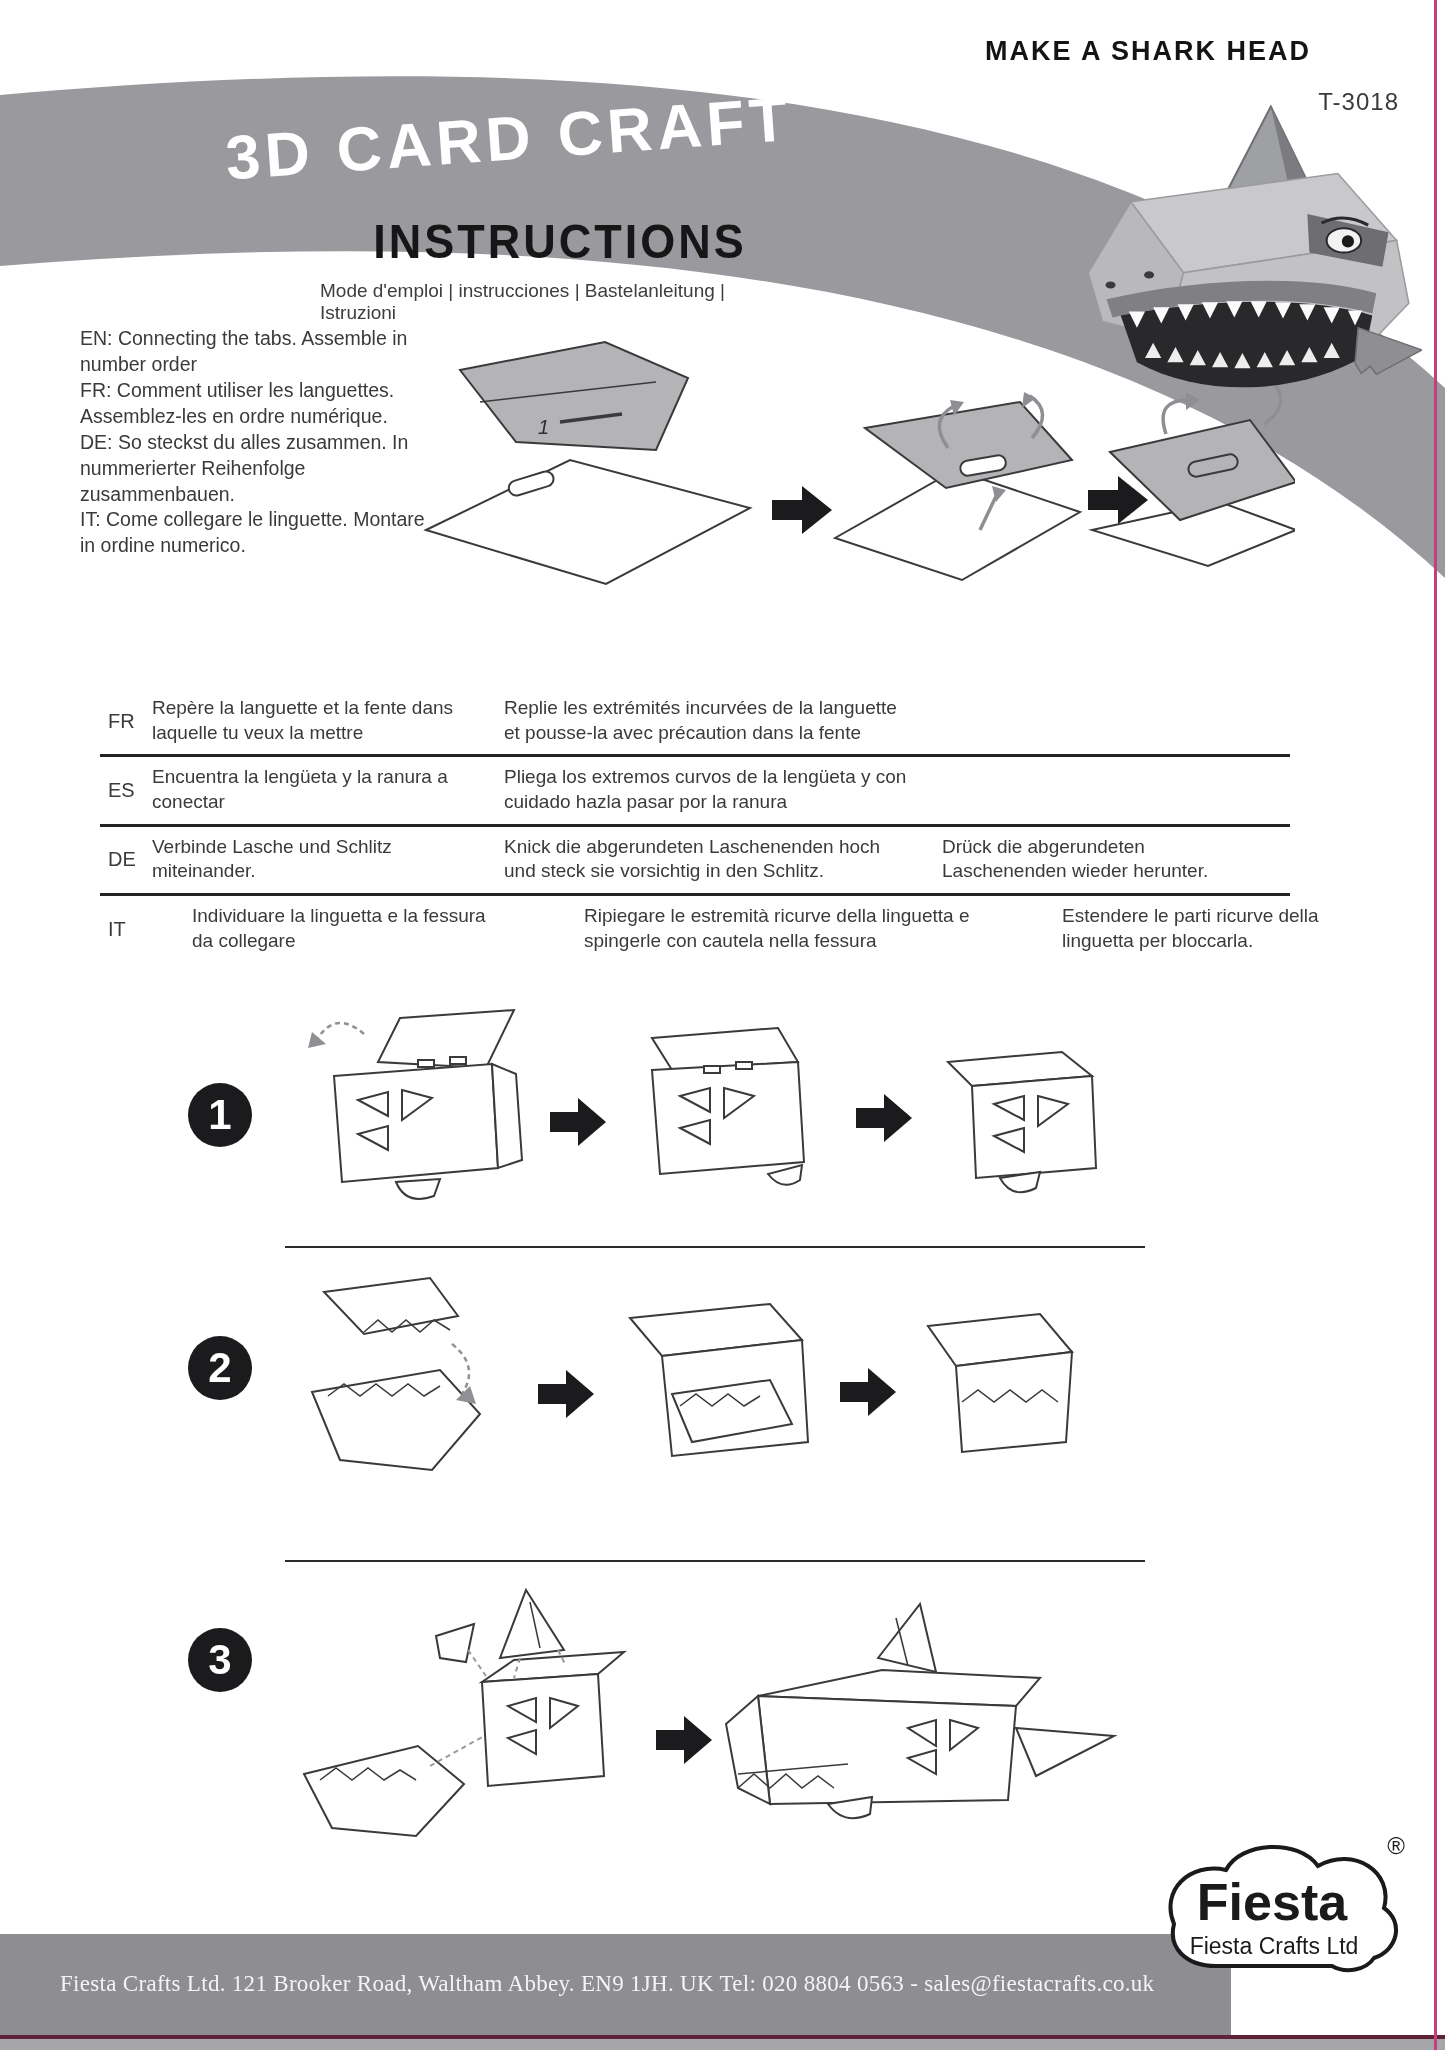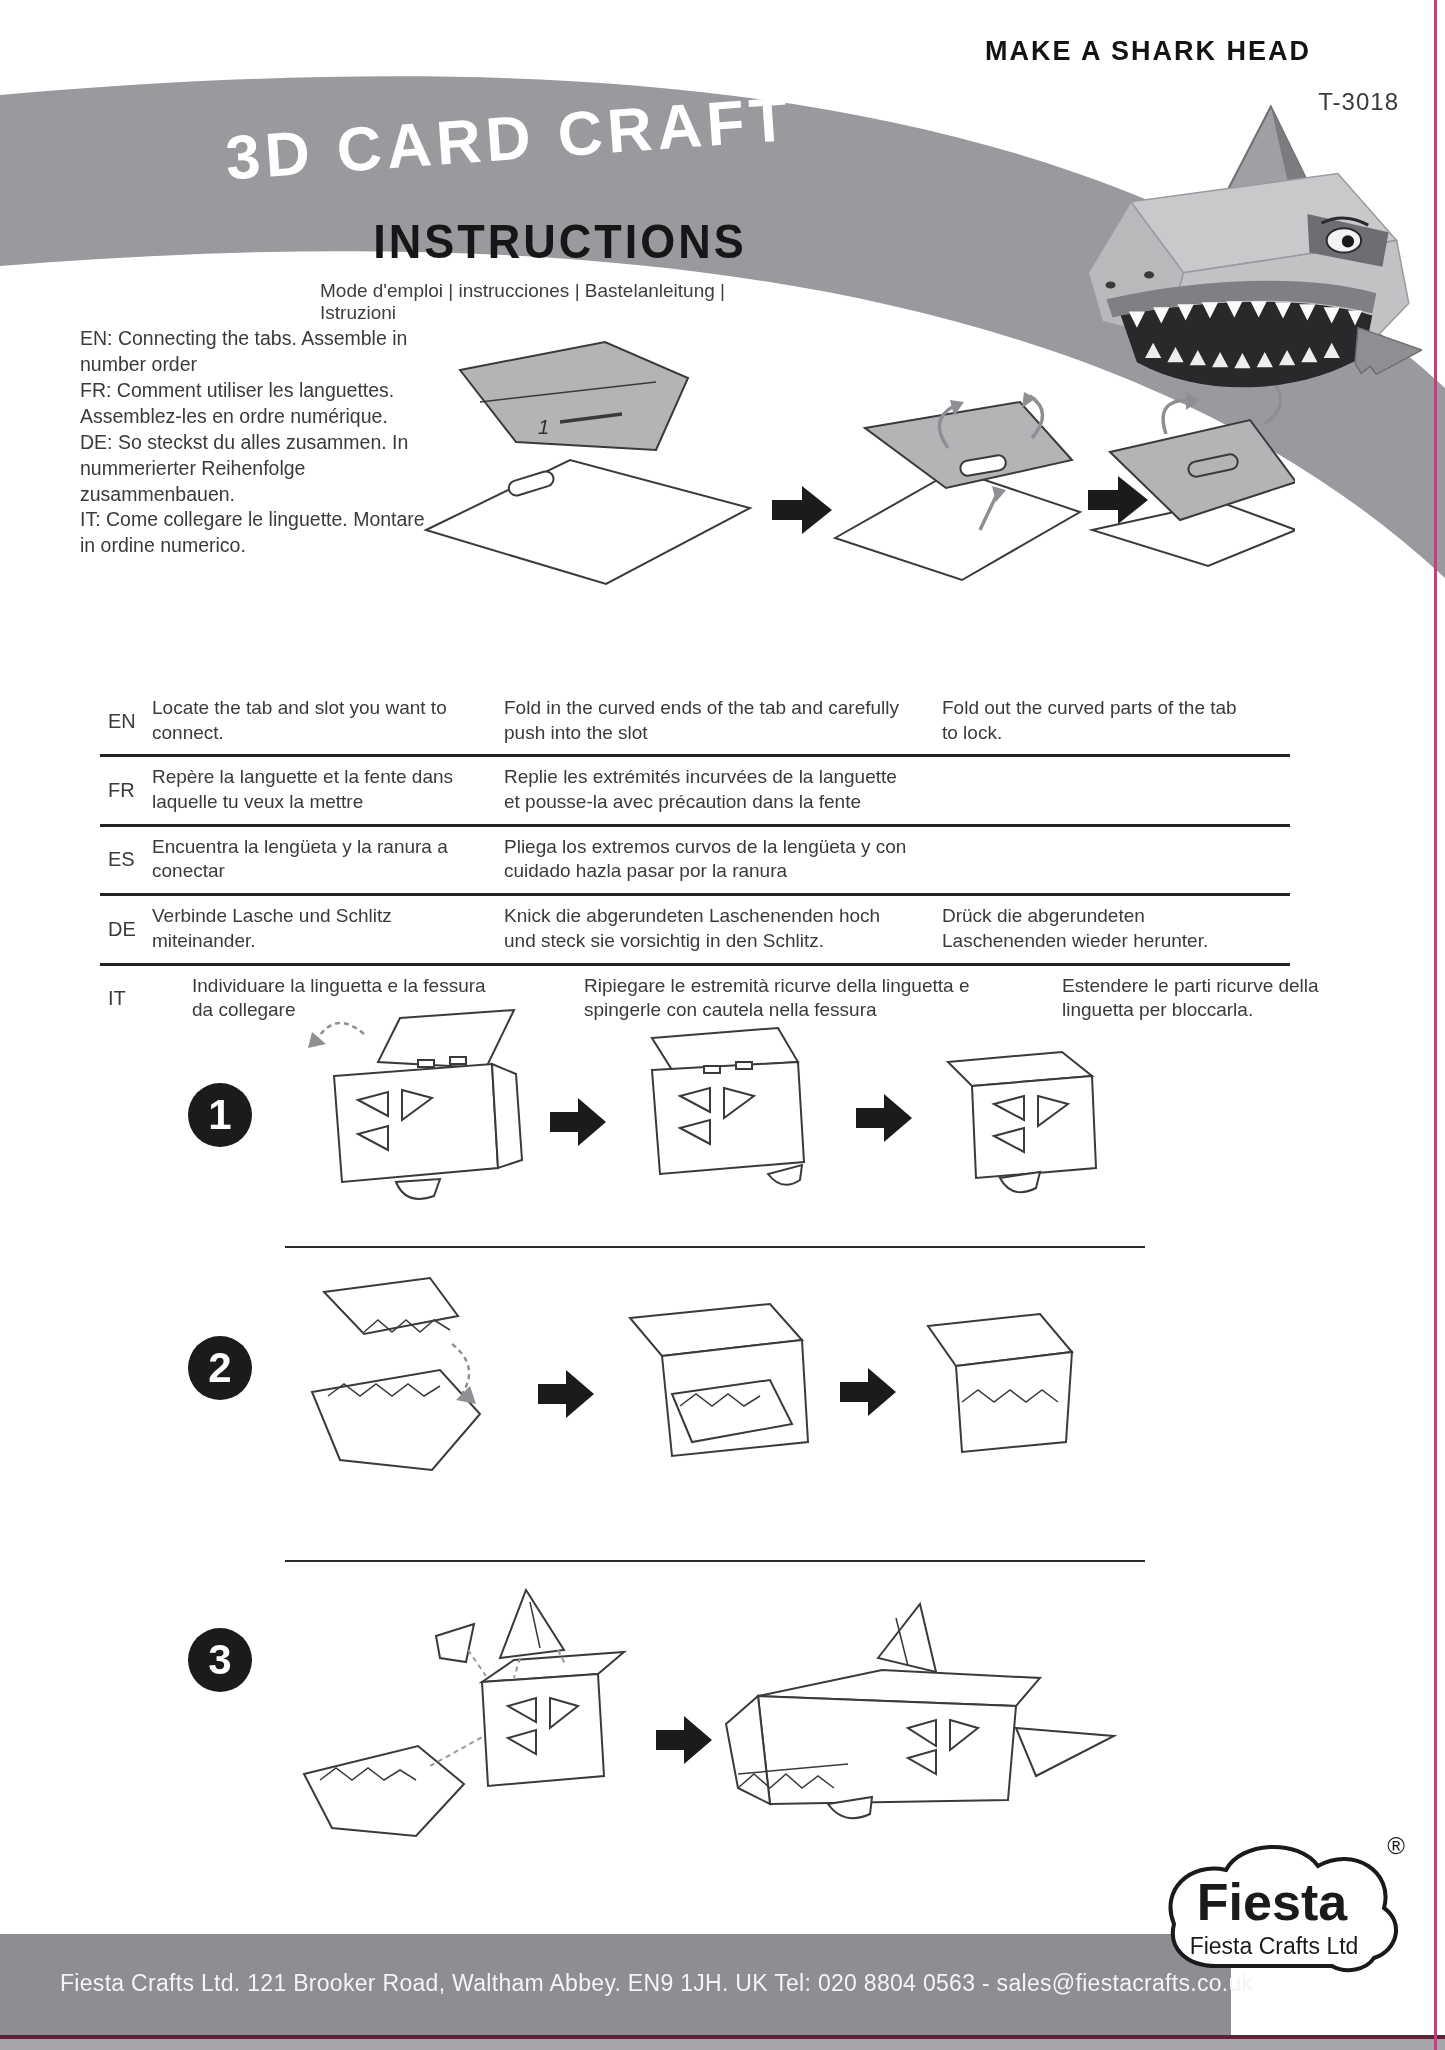--- a/index.html
+++ b/index.html
@@ -53,21 +53,21 @@
   #step1-art{left:300px;top:1002px;width:810px;height:228px;z-index:2;}
   #step2-art{left:300px;top:1272px;width:780px;height:245px;z-index:2;}
   #step3-art{left:268px;top:1578px;width:862px;height:272px;z-index:2;}
   .divider{left:285px;width:860px;height:2px;background:#2b2b2d;z-index:2;}
   #divider-1{top:1246px;}
   #divider-2{top:1560px;}
   
   #fiesta-logo{left:1146px;top:1828px;width:266px;height:150px;z-index:6;}
   #footer-bar{
     left:0;top:1934px;width:1231px;height:101px;background:#8e8e92;z-index:5;
-    display:flex;align-items:flex-end;
+    display:flex;align-items:flex-end;font-family:Liberation Serif, serif;
   }
   #footer-contact{
     padding:0 0 38px 60px;font-size:23px;color:#f4f4f5;letter-spacing:0.3px;white-space:nowrap;
   }
   #maroon-rule{left:0;top:2035px;width:1445px;height:4px;background:#5f2137;z-index:7;}
   #bottom-strip{left:0;top:2039px;width:1445px;height:11px;background:#a6a6aa;z-index:7;}
   #edge-line{left:1434px;top:0;width:3px;height:2050px;background:#c73d7d;z-index:10;}
   svg text{font-family:"Liberation Sans","DejaVu Sans",sans-serif;}
 </style>
 </head>
@@ -147,26 +147,20 @@
       <path d="M746,104 q-12,-36 26,-34"></path>
       <path d="M844,94 q30,-20 6,-46"></path>
     </g>
     <g fill="#8f8f93">
       <polygon points="766,62 780,70 766,80"></polygon>
       <polygon points="846,42 858,52 842,58"></polygon>
     </g>
   </svg>
 
   <div id="lang-table" class="abs">
-    <div class="trow">
-      <div class="tcell lang">EN</div>
-      <div class="tcell">Locate the tab and slot you want to connect.</div>
-      <div class="tcell">Fold in the curved ends of the tab and carefully push into the slot</div>
-      <div class="tcell">Fold out the curved parts of the tab to lock.</div>
-    </div>
     <div class="trow">
       <div class="tcell lang">FR</div>
       <div class="tcell">Repère la languette et la fente dans laquelle tu veux la mettre</div>
       <div class="tcell">Replie les extrémités incurvées de la languette et pousse-la avec précaution dans la fente</div>
     </div>
     <div class="trow">
       <div class="tcell lang">ES</div>
       <div class="tcell">Encuentra la lengüeta y la ranura a conectar</div>
       <div class="tcell">Pliega los extremos curvos de la lengüeta y con cuidado hazla pasar por la ranura</div>
     </div>

